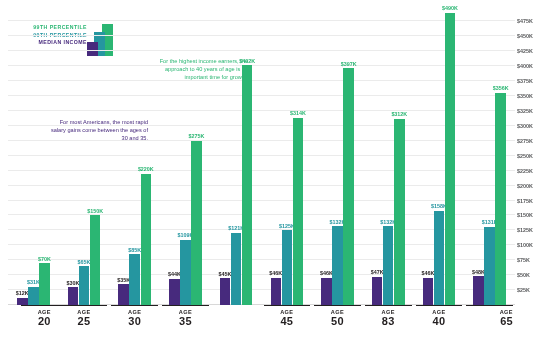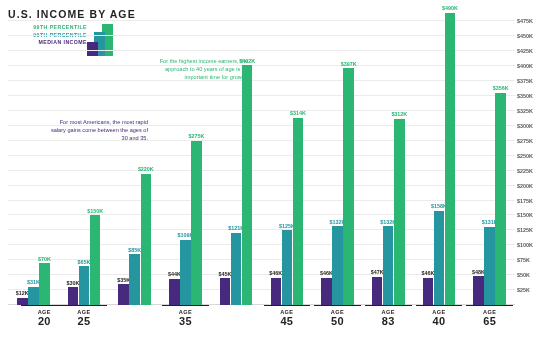--- a/index.html
+++ b/index.html
@@ -79,21 +79,20 @@
   }
   .xgroup .xnum{
     font-size:11px;font-weight:bold;color:#231f20;margin-top:0px;letter-spacing:0.3px;
   }
 </style>
 </head>
 <body>
 
 <div id="root">
 
-  <div class="title">U.S. INCOME BY AGE</div>
 
   <div class="legend">
     <div class="legend-labels">
       <div class="lg-99">99TH PERCENTILE</div>
       <div class="lg-90">90TH PERCENTILE</div>
       <div class="lg-md">MEDIAN INCOME</div>
     </div>
     <div class="legend-swatches">
       <div class="sw sw-green"></div>
       <div class="sw sw-teal"></div>
@@ -229,39 +228,43 @@
     </div>
   <div class="xaxis" id="xaxis">
       <div class="xgroup" style="left: 13px; width: 46.7px;">
         <div class="xtop">AGE</div>
         <div class="xnum">20</div>
       </div>
       <div class="xgroup" style="left: 52.7px; width: 46.7px;">
         <div class="xtop">AGE</div>
         <div class="xnum">25</div>
       </div>
+      <div class="xgroup" style="left: 103.4px; width: 46.7px;">
+        <div class="xtop">AGE</div>
+        <div class="xnum">30</div>
+      </div>
       <div class="xgroup" style="left: 154.1px; width: 46.7px;">
         <div class="xtop">AGE</div>
         <div class="xnum">35</div>
       </div>
       <div class="xgroup" style="left: 255.5px; width: 46.7px;">
         <div class="xtop">AGE</div>
         <div class="xnum">45</div>
       </div>
       <div class="xgroup" style="left: 306.2px; width: 46.7px;">
         <div class="xtop">AGE</div>
         <div class="xnum">50</div>
       </div>
       <div class="xgroup" style="left: 356.9px; width: 46.7px;">
         <div class="xtop">AGE</div>
         <div class="xnum">83</div>
       </div>
       <div class="xgroup" style="left: 407.6px; width: 46.7px;">
         <div class="xtop">AGE</div>
         <div class="xnum">40</div>
       </div>
-      <div class="xgroup" style="left: 458.3px; width: 46.7px;">
+      <div class="xgroup" style="left: 458.3px; width: 46.7px; text-align: right;">
         <div class="xtop">AGE</div>
         <div class="xnum">65</div>
       </div>
     </div>
 
 </div>
 
 </body></html>

